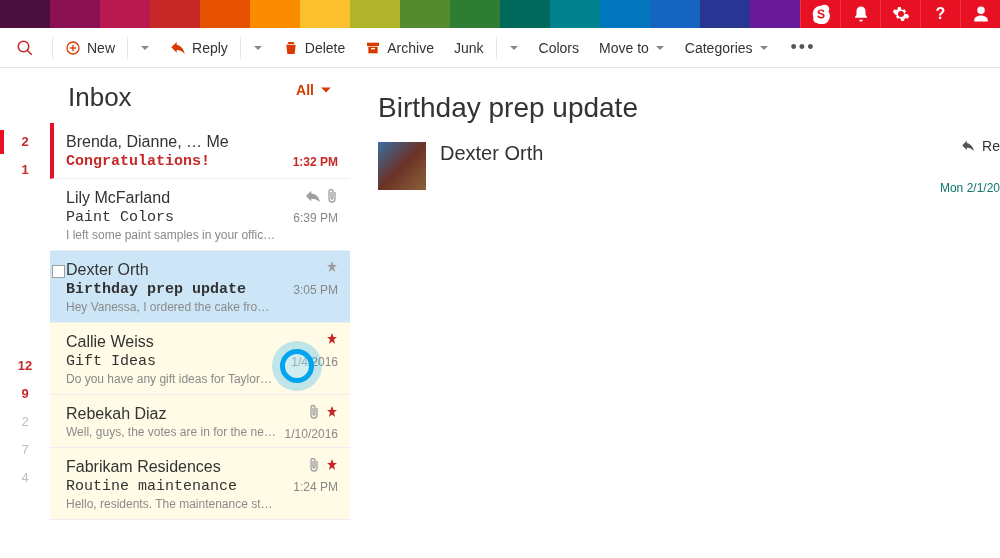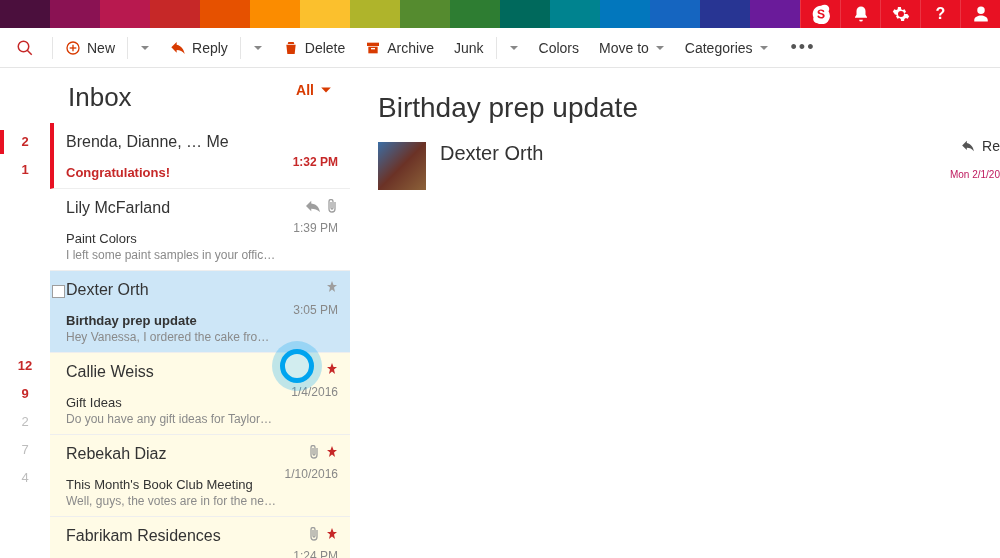--- a/index.html
+++ b/index.html
@@ -81,21 +81,21 @@
 
   .msglist { flex: 1; overflow: hidden; position: relative; }
   .msg {
     padding: 10px 16px 8px 16px; position: relative;
     border-bottom: 1px solid #eee;
   }
   .msg.yellow { background: #fffbe6; }
   .msg.blue { background: #cde6f7; }
   .msg.redbar { border-left: 4px solid #e81123; padding-left: 12px; }
   .msg .sender { font-size: 16px; color: #333; }
-  .msg .subject { font-size: 13px; color: #333; margin-top: 14px; }
+  .msg .subject { font-size: 15px; color: #333; margin-top: 2px; font-family: Liberation Mono, monospace; }
   .msg .subject.bold { font-weight: 600; }
   .msg .subject.red { color: #c62828; font-weight: 600; }
   .msg .preview { font-size: 12px; color: #8a8a8a; margin-top: 2px; white-space: nowrap; overflow: hidden; text-overflow: ellipsis; max-width: 210px;}
   .msg .meta {
     position: absolute; right: 12px; top: 10px;
     display: flex; align-items: center; gap: 6px;
     font-size: 12px; color: #888;
   }
   .msg .time {
     position: absolute; right: 12px; top: 32px;
@@ -121,21 +121,21 @@
   .readpane h1 { font-weight: 300; font-size: 28px; color: #333; margin-bottom: 18px; }
   .msgheader { display: flex; align-items: flex-start; gap: 14px; }
   .avatar { width: 48px; height: 48px; background: linear-gradient(135deg,#3b6ea5 0%, #6b3226 50%, #8c6239 100%); }
   .fromname { font-size: 20px; color: #333; }
   .toline { font-size: 13px; color: #666; margin-top: 4px; }
   .toline .exp { display:inline-block; transform: translateY(2px); margin-left: 4px;}
   .toline .exp svg { width: 12px; height: 10px; fill: #888;}
   .headright { position: absolute; right: 0; top: 70px; text-align: right; }
   .headright .replybtn { display:inline-flex; align-items:center; gap:6px; font-size: 14px; color: #333; cursor:pointer; }
   .headright .replybtn svg { width: 16px; height: 14px; fill: #555;}
-  .headright .date { font-size: 10px; color: #be185d; margin-top: 12px; }
+  .headright .date { font-size: 12px; color: #0f766e; margin-top: 24px; }
 
   .body { margin-top: 24px; font-size: 14px; color: #333; line-height: 1.5; max-width: 600px;}
   .body p { margin-bottom: 14px; }
   .body a { color: #0066cc; text-decoration: underline; }
 </style>
 </head>
 <body>
 
 <div class="topbar">
   <div class="spectrum" id="spectrum">
@@ -306,21 +306,21 @@
           <div class="subject">Paint Colors</div>
           <div class="preview">I left some paint samples in your office. Be…</div>
           <div class="meta">
             <svg class="replyico" viewBox="0 0 16 12">
               <path d="M6 3V0L0 6l6 6V9c4 0 7 1 10 4-1-5-3-9-10-10z"></path>
             </svg>
             <svg class="clip" viewBox="0 0 12 14">
               <path d="M9 3v7a3 3 0 0 1-6 0V2.5a2 2 0 0 1 4 0V9a1 1 0 0 1-2 0V3" fill="none" stroke="#9e9e9e" stroke-width="1.3"></path>
             </svg>
           </div>
-          <div class="time">1:39 PM</div>
+          <div class="time">6:39 PM</div>
         </div>
         <div class="msg blue">
           <div class="cb"></div>
           <div class="sender">Dexter Orth</div>
           <div class="subject bold">Birthday prep update</div>
           <div class="preview">Hey Vanessa, I ordered the cake from Liber…</div>
           <div class="meta">
             <svg class="pin gray" viewBox="0 0 12 12">
               <path d="M6 0l1.5 4H11L8 6.5 9 11 6 8.5 3 11l1-4.5L1 4h3.5z"></path>
             </svg>
@@ -333,21 +333,20 @@
           <div class="preview">Do you have any gift ideas for Taylor? I wa…</div>
           <div class="meta">
             <svg class="pin" viewBox="0 0 12 12">
               <path d="M6 0l1.5 4H11L8 6.5 9 11 6 8.5 3 11l1-4.5L1 4h3.5z"></path>
             </svg>
           </div>
           <div class="time">1/4/2016</div>
         </div>
         <div class="msg yellow">
           <div class="sender">Rebekah Diaz</div>
-          <div class="subject">This Month's Book Club Meeting</div>
           <div class="preview">Well, guys, the votes are in for the new bo…</div>
           <div class="meta">
             <svg class="clip" viewBox="0 0 12 14">
               <path d="M9 3v7a3 3 0 0 1-6 0V2.5a2 2 0 0 1 4 0V9a1 1 0 0 1-2 0V3" fill="none" stroke="#9e9e9e" stroke-width="1.3"></path>
             </svg>
             <svg class="pin" viewBox="0 0 12 12">
               <path d="M6 0l1.5 4H11L8 6.5 9 11 6 8.5 3 11l1-4.5L1 4h3.5z"></path>
             </svg>
           </div>
           <div class="time">1/10/2016</div>

